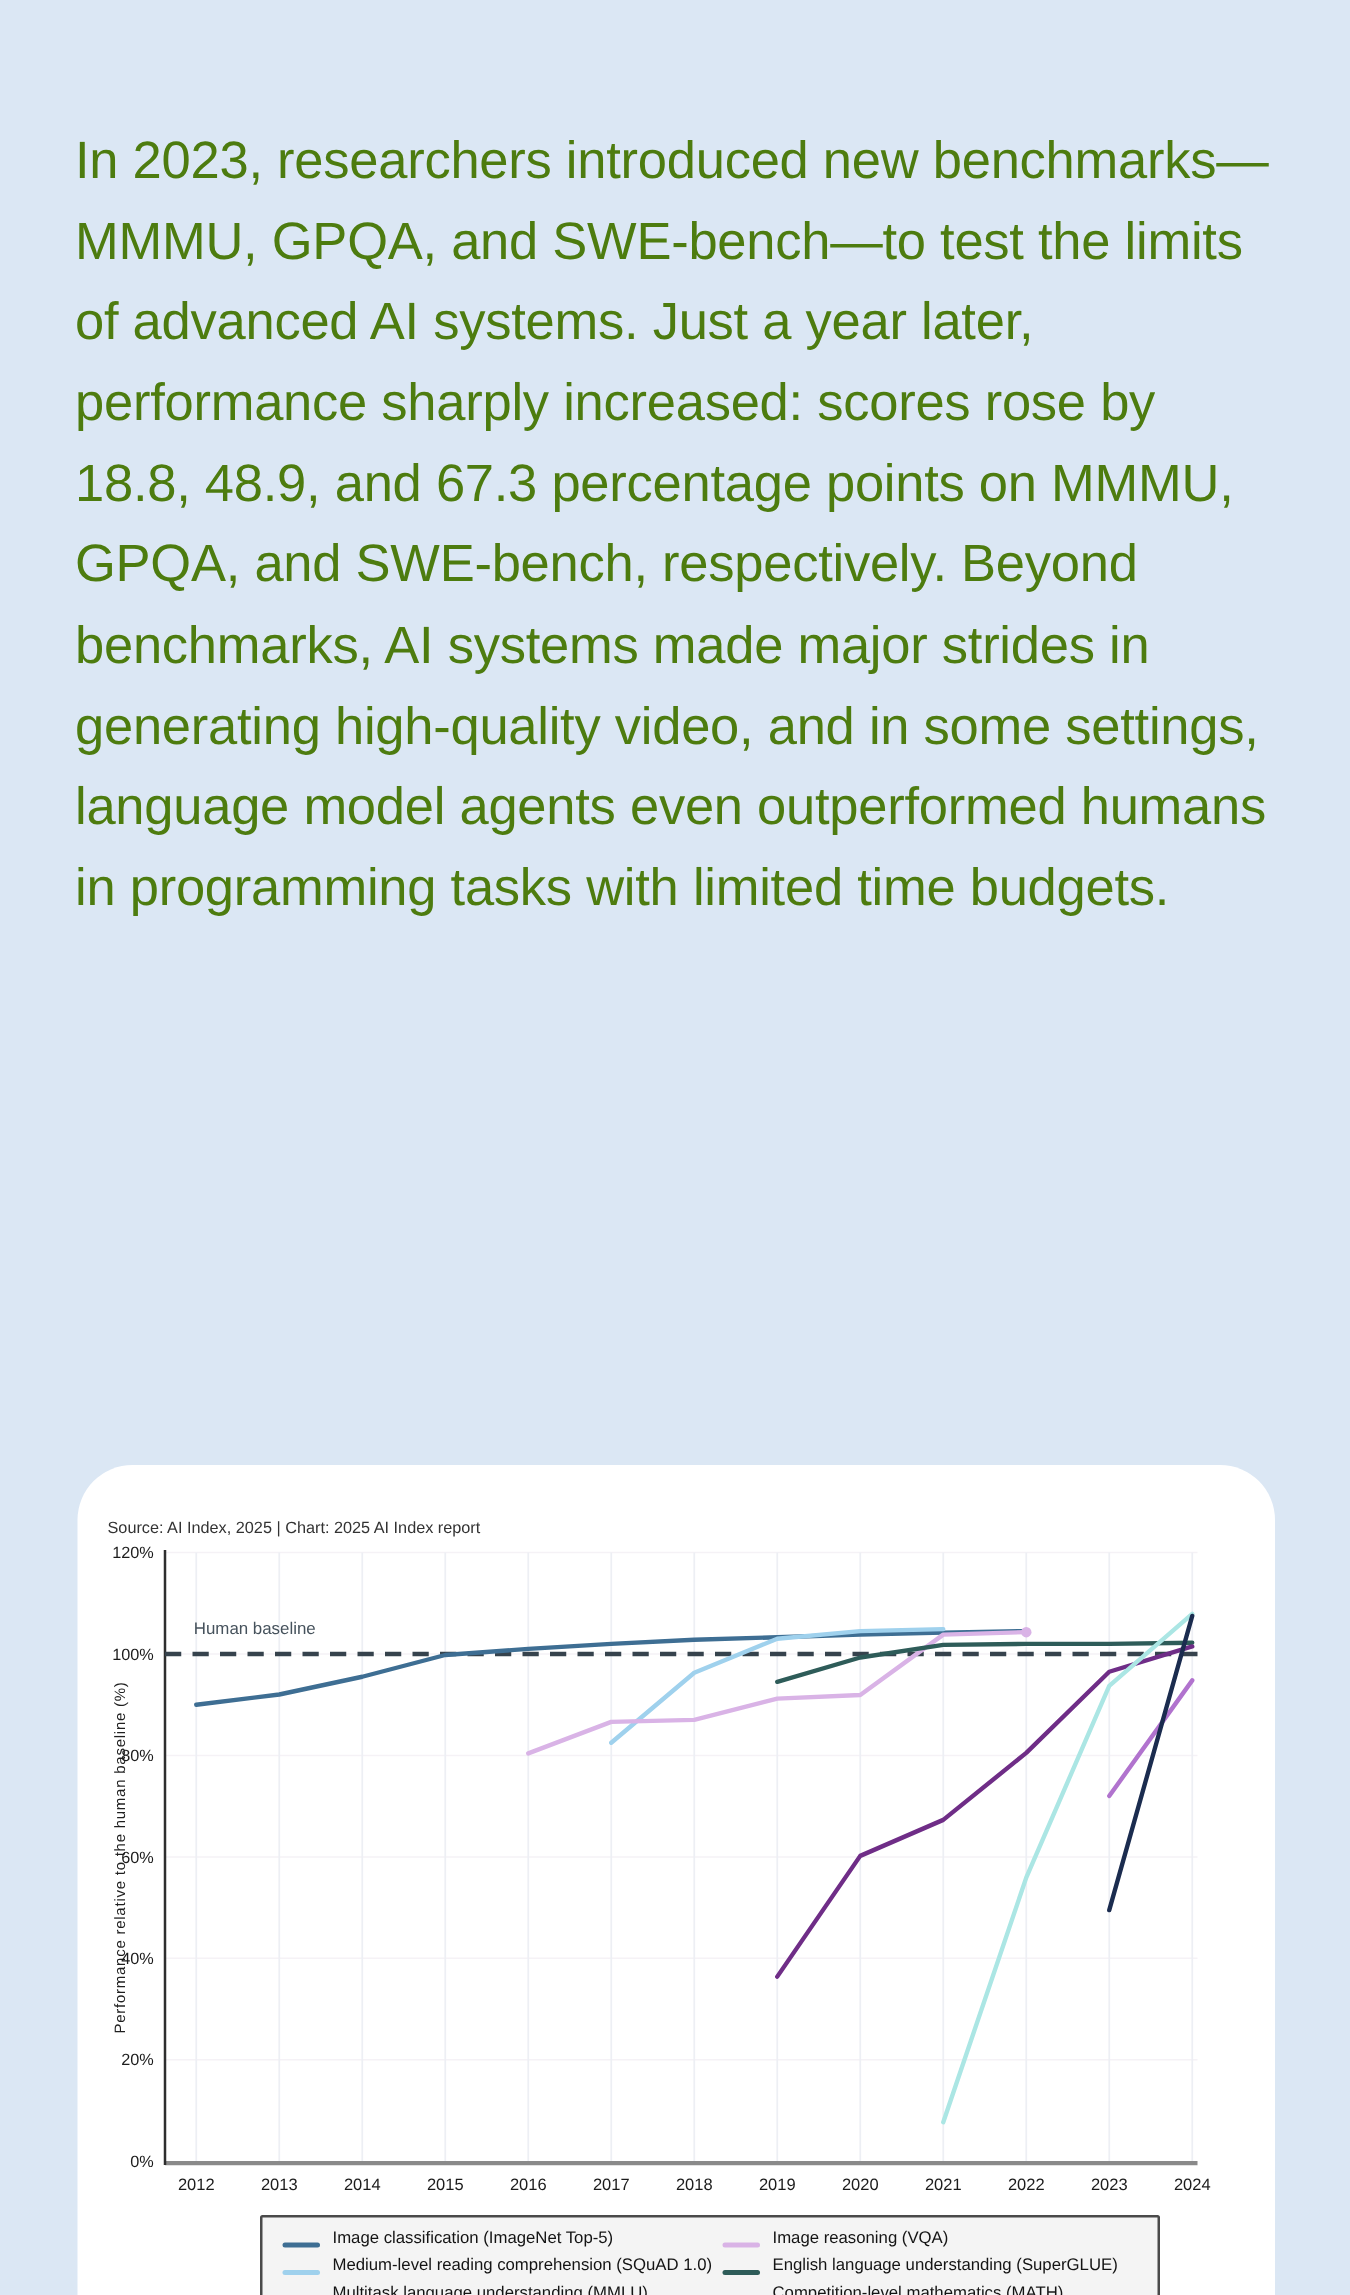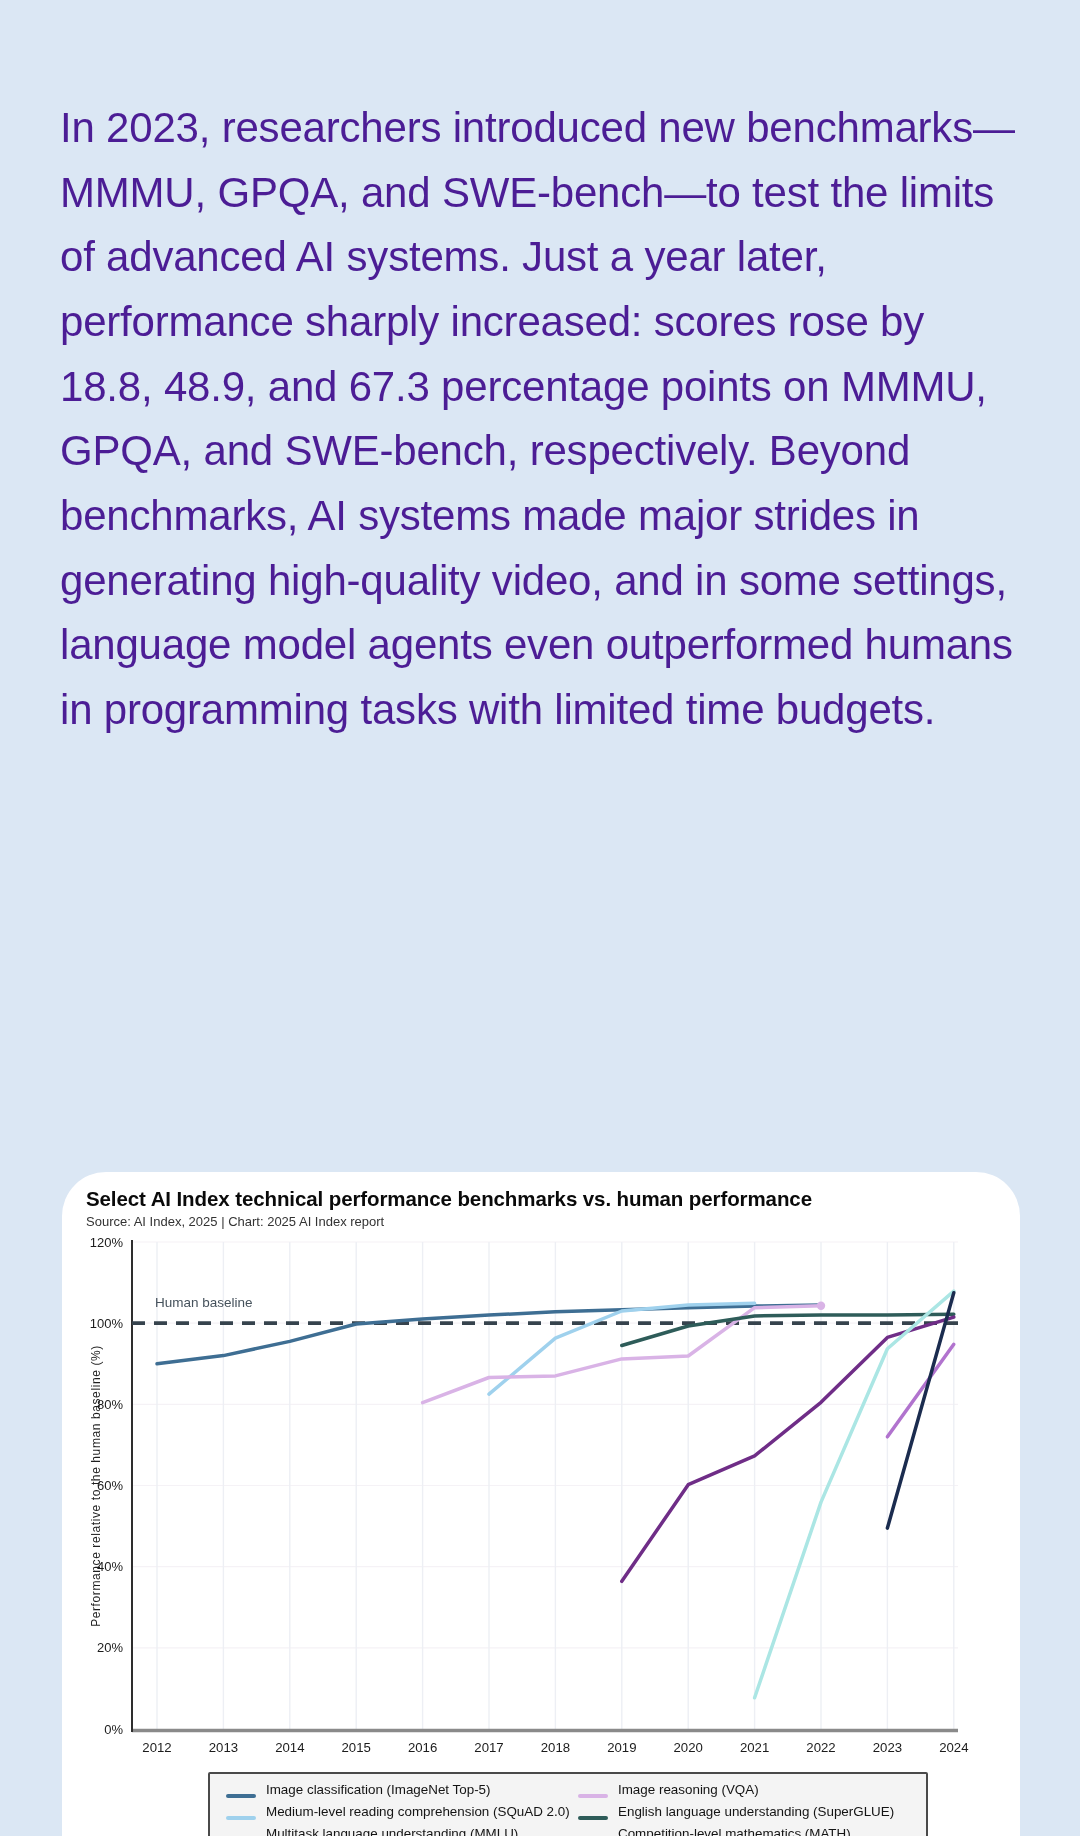--- a/index.html
+++ b/index.html
@@ -31,21 +31,21 @@
     letter-spacing: -1.2px;
     color: #2c5ba6;
   }
   .body-text {
     margin: 44px 0 0 0;
     max-width: 958px;
     font-size: 42px;
     font-weight: 400;
     line-height: 1.54;
     letter-spacing: -0.2px;
-    color: #4c1d95;
+    color: #4d7c0f;
   }
   .chart-card {
     position: absolute;
     left: 62px;
     top: 1172px;
     width: 958px;
     height: 820px;
     background: #ffffff;
     border-radius: 44px;
   }
@@ -122,21 +122,20 @@
 </head>
 <body>
 
 <div class="page">
 
   <div class="article">
     <p class="body-text">In 2023, researchers introduced new benchmarks—MMMU, GPQA, and SWE-bench—to test the limits of advanced AI systems. Just a year later, performance sharply increased: scores rose by 18.8, 48.9, and 67.3 percentage points on MMMU, GPQA, and SWE-bench, respectively. Beyond benchmarks, AI systems made major strides in generating high-quality video, and in some settings, language model agents even outperformed humans in programming tasks with limited time budgets.</p>
   </div>
 
   <section class="chart-card">
-    <h2 class="chart-title">Select AI Index technical performance benchmarks vs. human performance</h2>
     <div class="chart-source">Source: AI Index, 2025 | Chart: 2025 AI Index report</div>
 
     <span class="y-axis-label">Performance relative to the human baseline (%)</span>
 
     <svg id="chart-svg" class="chart-svg" viewBox="0 0 956 540">
         <line x1="70" x2="896" y1="419.8333333333333" y2="419.8333333333333" stroke="#f5f2f6" stroke-width="1.2"></line>
         <line x1="70" x2="896" y1="338.66666666666663" y2="338.66666666666663" stroke="#f5f2f6" stroke-width="1.2"></line>
         <line x1="70" x2="896" y1="257.5" y2="257.5" stroke="#f5f2f6" stroke-width="1.2"></line>
         <line x1="70" x2="896" y1="176.33333333333331" y2="176.33333333333331" stroke="#f5f2f6" stroke-width="1.2"></line>
         <line x1="70" x2="896" y1="95.16666666666669" y2="95.16666666666669" stroke="#f5f2f6" stroke-width="1.2"></line>
@@ -193,21 +192,21 @@
         <div class="legend-item">
           <span class="legend-swatch" style="background: rgb(62, 110, 147);"></span>
           <span class="legend-label">Image classification (ImageNet Top-5)</span>
         </div>
         <div class="legend-item">
           <span class="legend-swatch" style="background: rgb(217, 179, 230);"></span>
           <span class="legend-label">Image reasoning (VQA)</span>
         </div>
         <div class="legend-item">
           <span class="legend-swatch" style="background: rgb(159, 209, 237);"></span>
-          <span class="legend-label">Medium-level reading comprehension (SQuAD 2.0)</span>
+          <span class="legend-label">Medium-level reading comprehension (SQuAD 1.0)</span>
         </div>
         <div class="legend-item">
           <span class="legend-swatch" style="background: rgb(46, 92, 89);"></span>
           <span class="legend-label">English language understanding (SuperGLUE)</span>
         </div>
         <div class="legend-item">
           <span class="legend-swatch" style="background: rgb(111, 45, 135);"></span>
           <span class="legend-label">Multitask language understanding (MMLU)</span>
         </div>
         <div class="legend-item">

